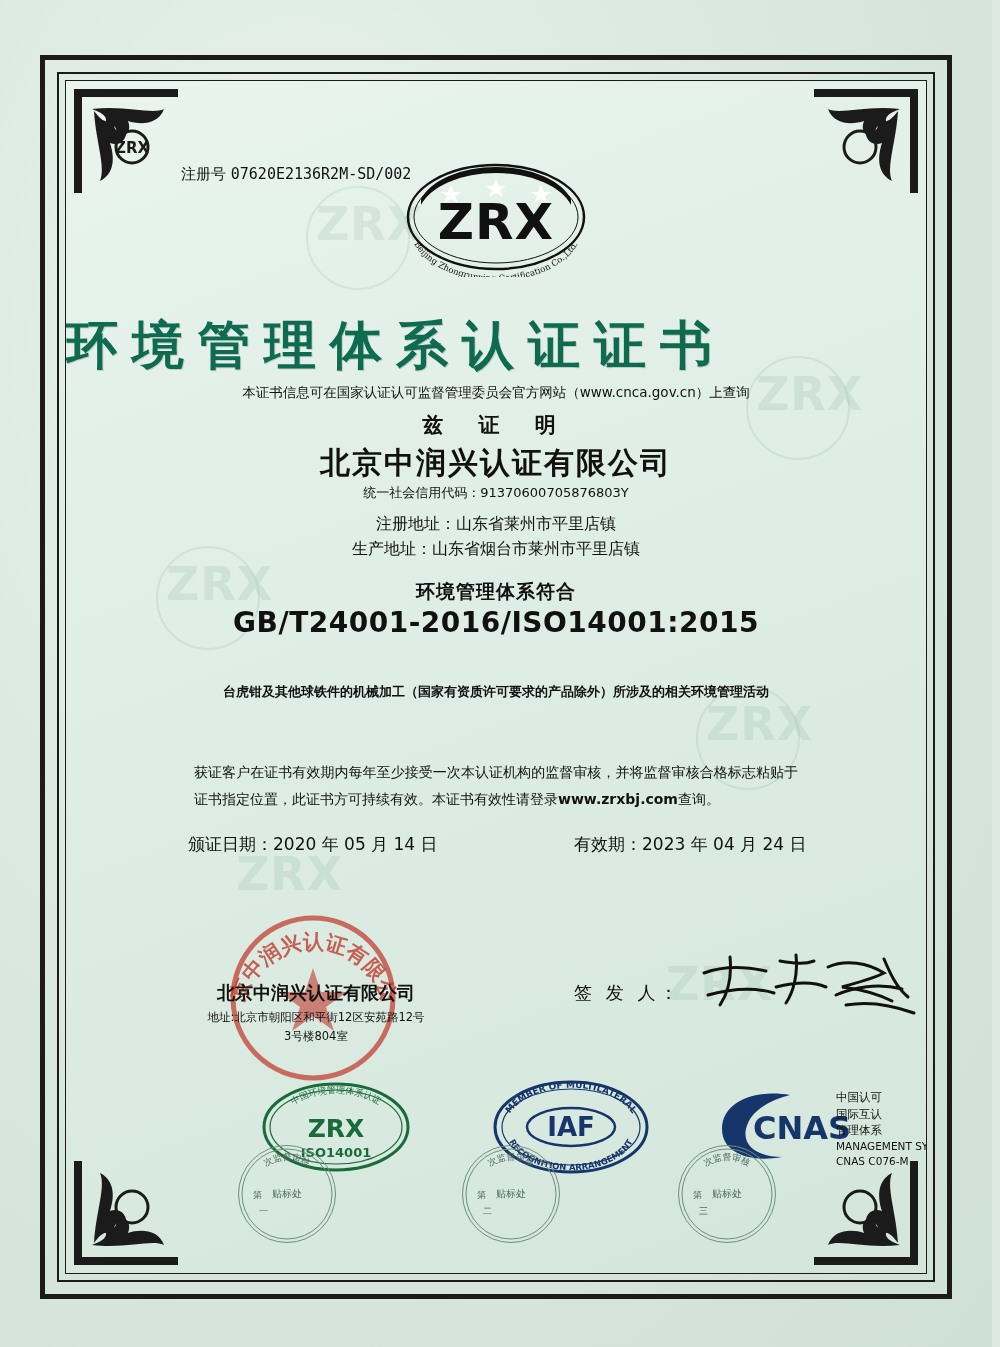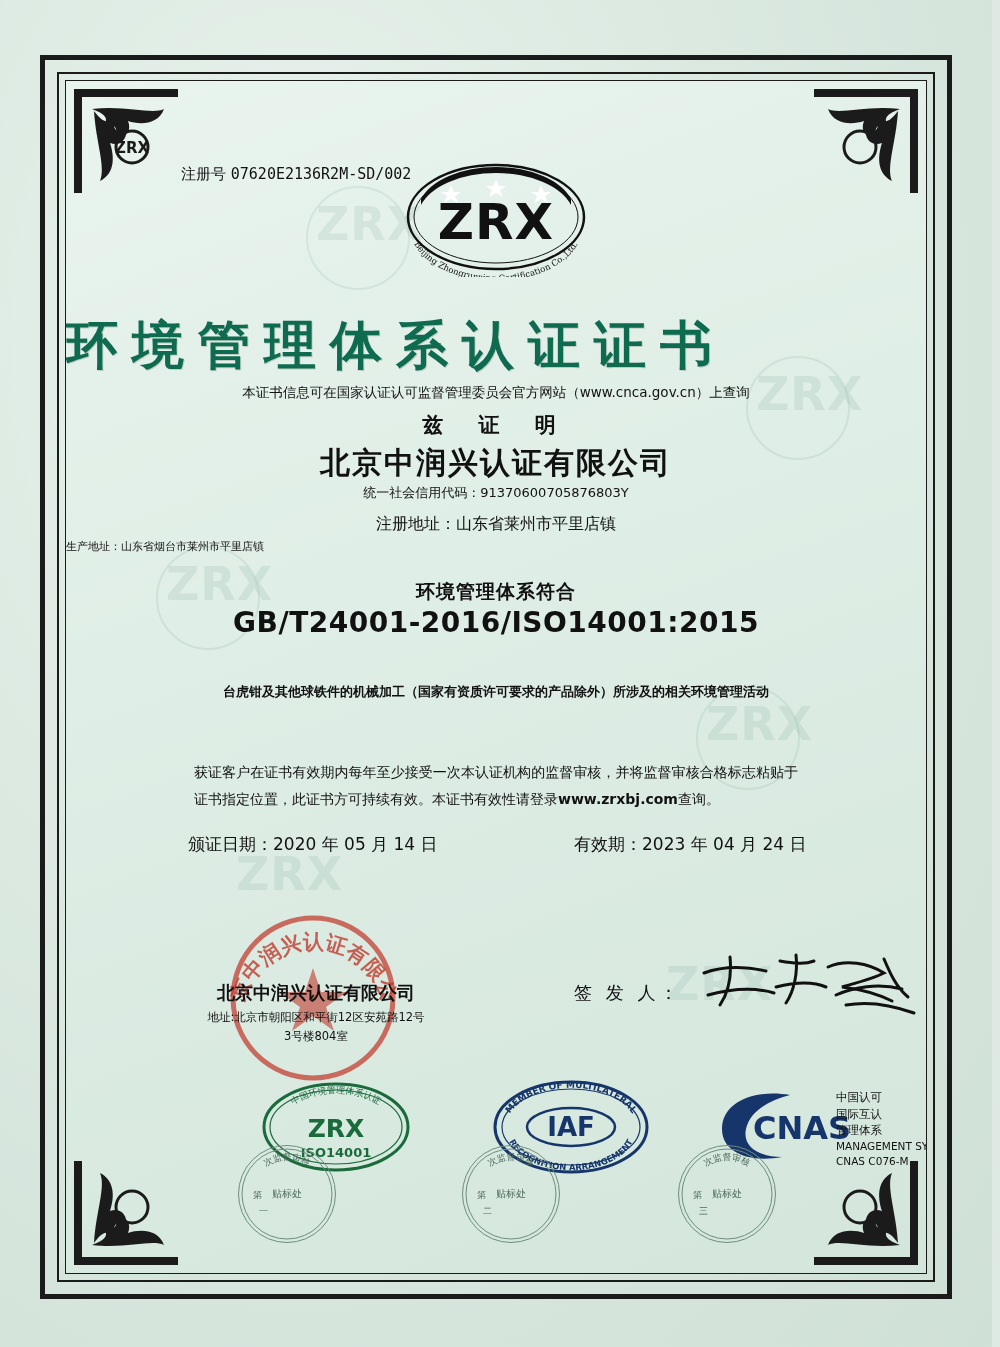--- a/index.html
+++ b/index.html
@@ -98,21 +98,21 @@
   .credit{
     position:absolute;left:0;right:0;top:403px;
     text-align:center;font-size:13px;color:#111;
   }
   .addr1{
     position:absolute;left:0;right:0;top:433px;
     text-align:center;font-size:16px;color:#111;
   }
   .addr2{
     position:absolute;left:0;right:0;top:458px;
-    font-size:11px;color:#111;
+    text-align:center;font-size:16px;color:#111;
   }
   .conform{
     position:absolute;left:0;right:0;top:498px;
     text-align:center;font-size:19px;font-weight:bold;color:#111;letter-spacing:1px;
   }
   .standard{
     position:absolute;left:0;right:0;top:525px;
     text-align:center;font-size:28px;font-weight:bold;color:#111;letter-spacing:0.5px;
   }
   .scope-label{

